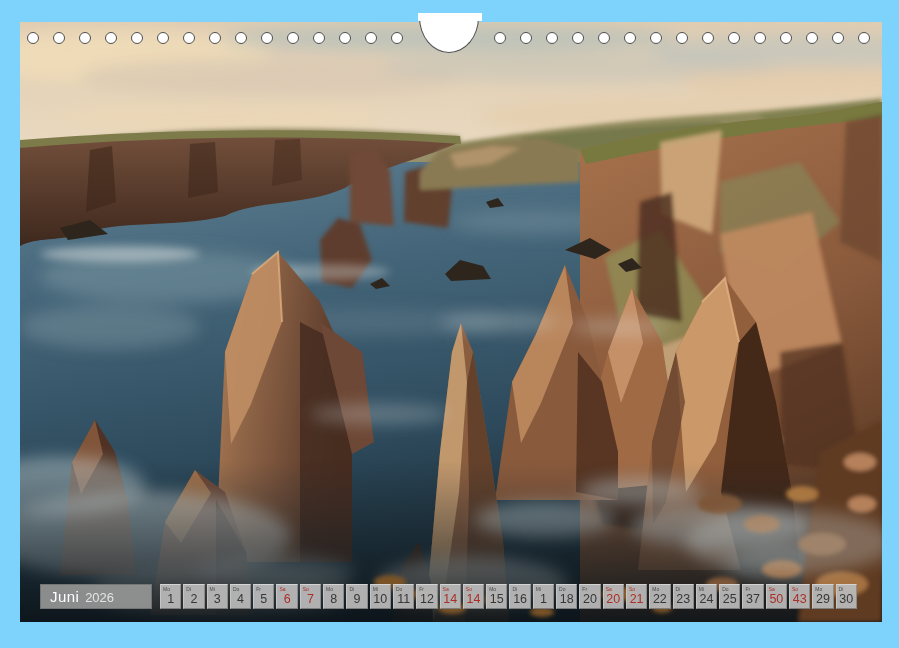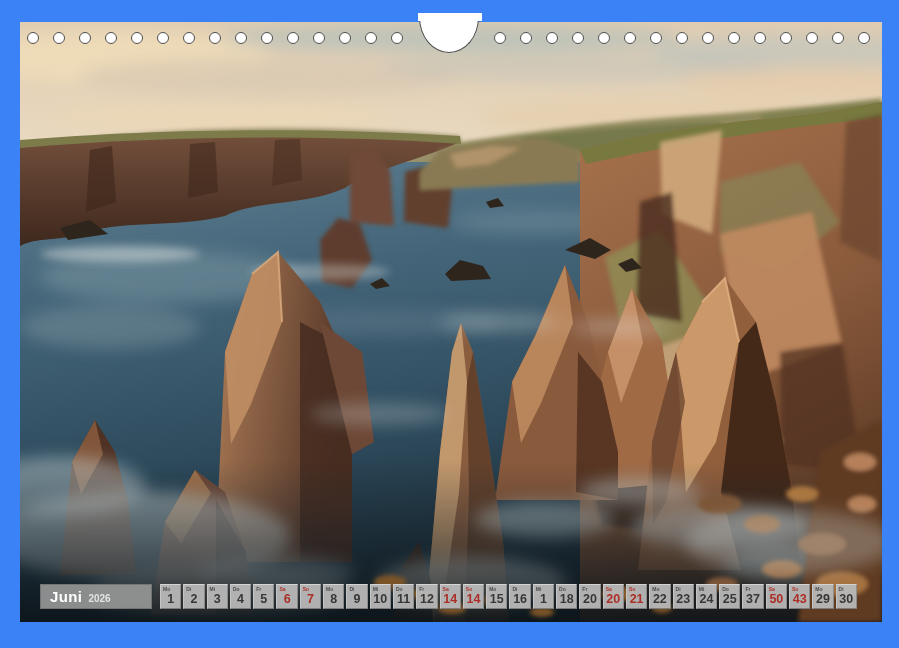--- a/index.html
+++ b/index.html
@@ -1,21 +1,21 @@
 <!DOCTYPE html>
 <html><head>
 <meta charset="utf-8">
 <style>
   html,body{margin:0;padding:0;}
   body{
     width:899px;height:648px;background:#ffffff;
     font-family:"Liberation Sans",sans-serif;
     position:relative;overflow:hidden;
   }
-  .page{position:absolute;inset:0;background:#3b82f6;font-weight:bold;}
+  .page{position:absolute;inset:0;background:#7dd3fc;}
 
   
   .photo{
     position:absolute;left:20px;top:22px;width:862px;height:600px;
     overflow:hidden;background:#3a5466;
   }
   .photo svg{display:block;width:862px;height:600px;}
 
   
   .holes{position:absolute;top:32px;height:12px;display:flex;justify-content:space-between;z-index:5;}
@@ -44,21 +44,21 @@
     position:absolute;left:40px;top:584px;width:817px;height:25px;
     display:flex;align-items:stretch;z-index:7;
   }
   .title-box{
     width:112px;flex:0 0 112px;margin-right:8px;
     background:rgba(150,150,150,0.93);
     border:1px solid rgba(110,110,110,0.8);box-sizing:border-box;
     display:flex;align-items:baseline;padding:3px 0 0 9px;
   }
   .title-box .month{font-size:15px;color:#ffffff;letter-spacing:.4px;line-height:18px;}
-  .title-box .year{font-size:10px;color:#e3e3e3;margin-left:6px;}
+  .title-box .year{font-size:13px;color:#e3e3e3;margin-left:6px;}
   .cells{flex:1;display:flex;gap:2px;}
   .cell{
     flex:1;position:relative;
     background:rgba(184,184,184,0.95);
     border-top:1px solid rgba(215,215,215,.9);
     border-left:1px solid rgba(205,205,205,.7);
     border-right:1px solid rgba(130,130,130,.8);
     border-bottom:1px solid rgba(120,120,120,.9);
     box-sizing:border-box;
     display:flex;align-items:flex-end;justify-content:center;

